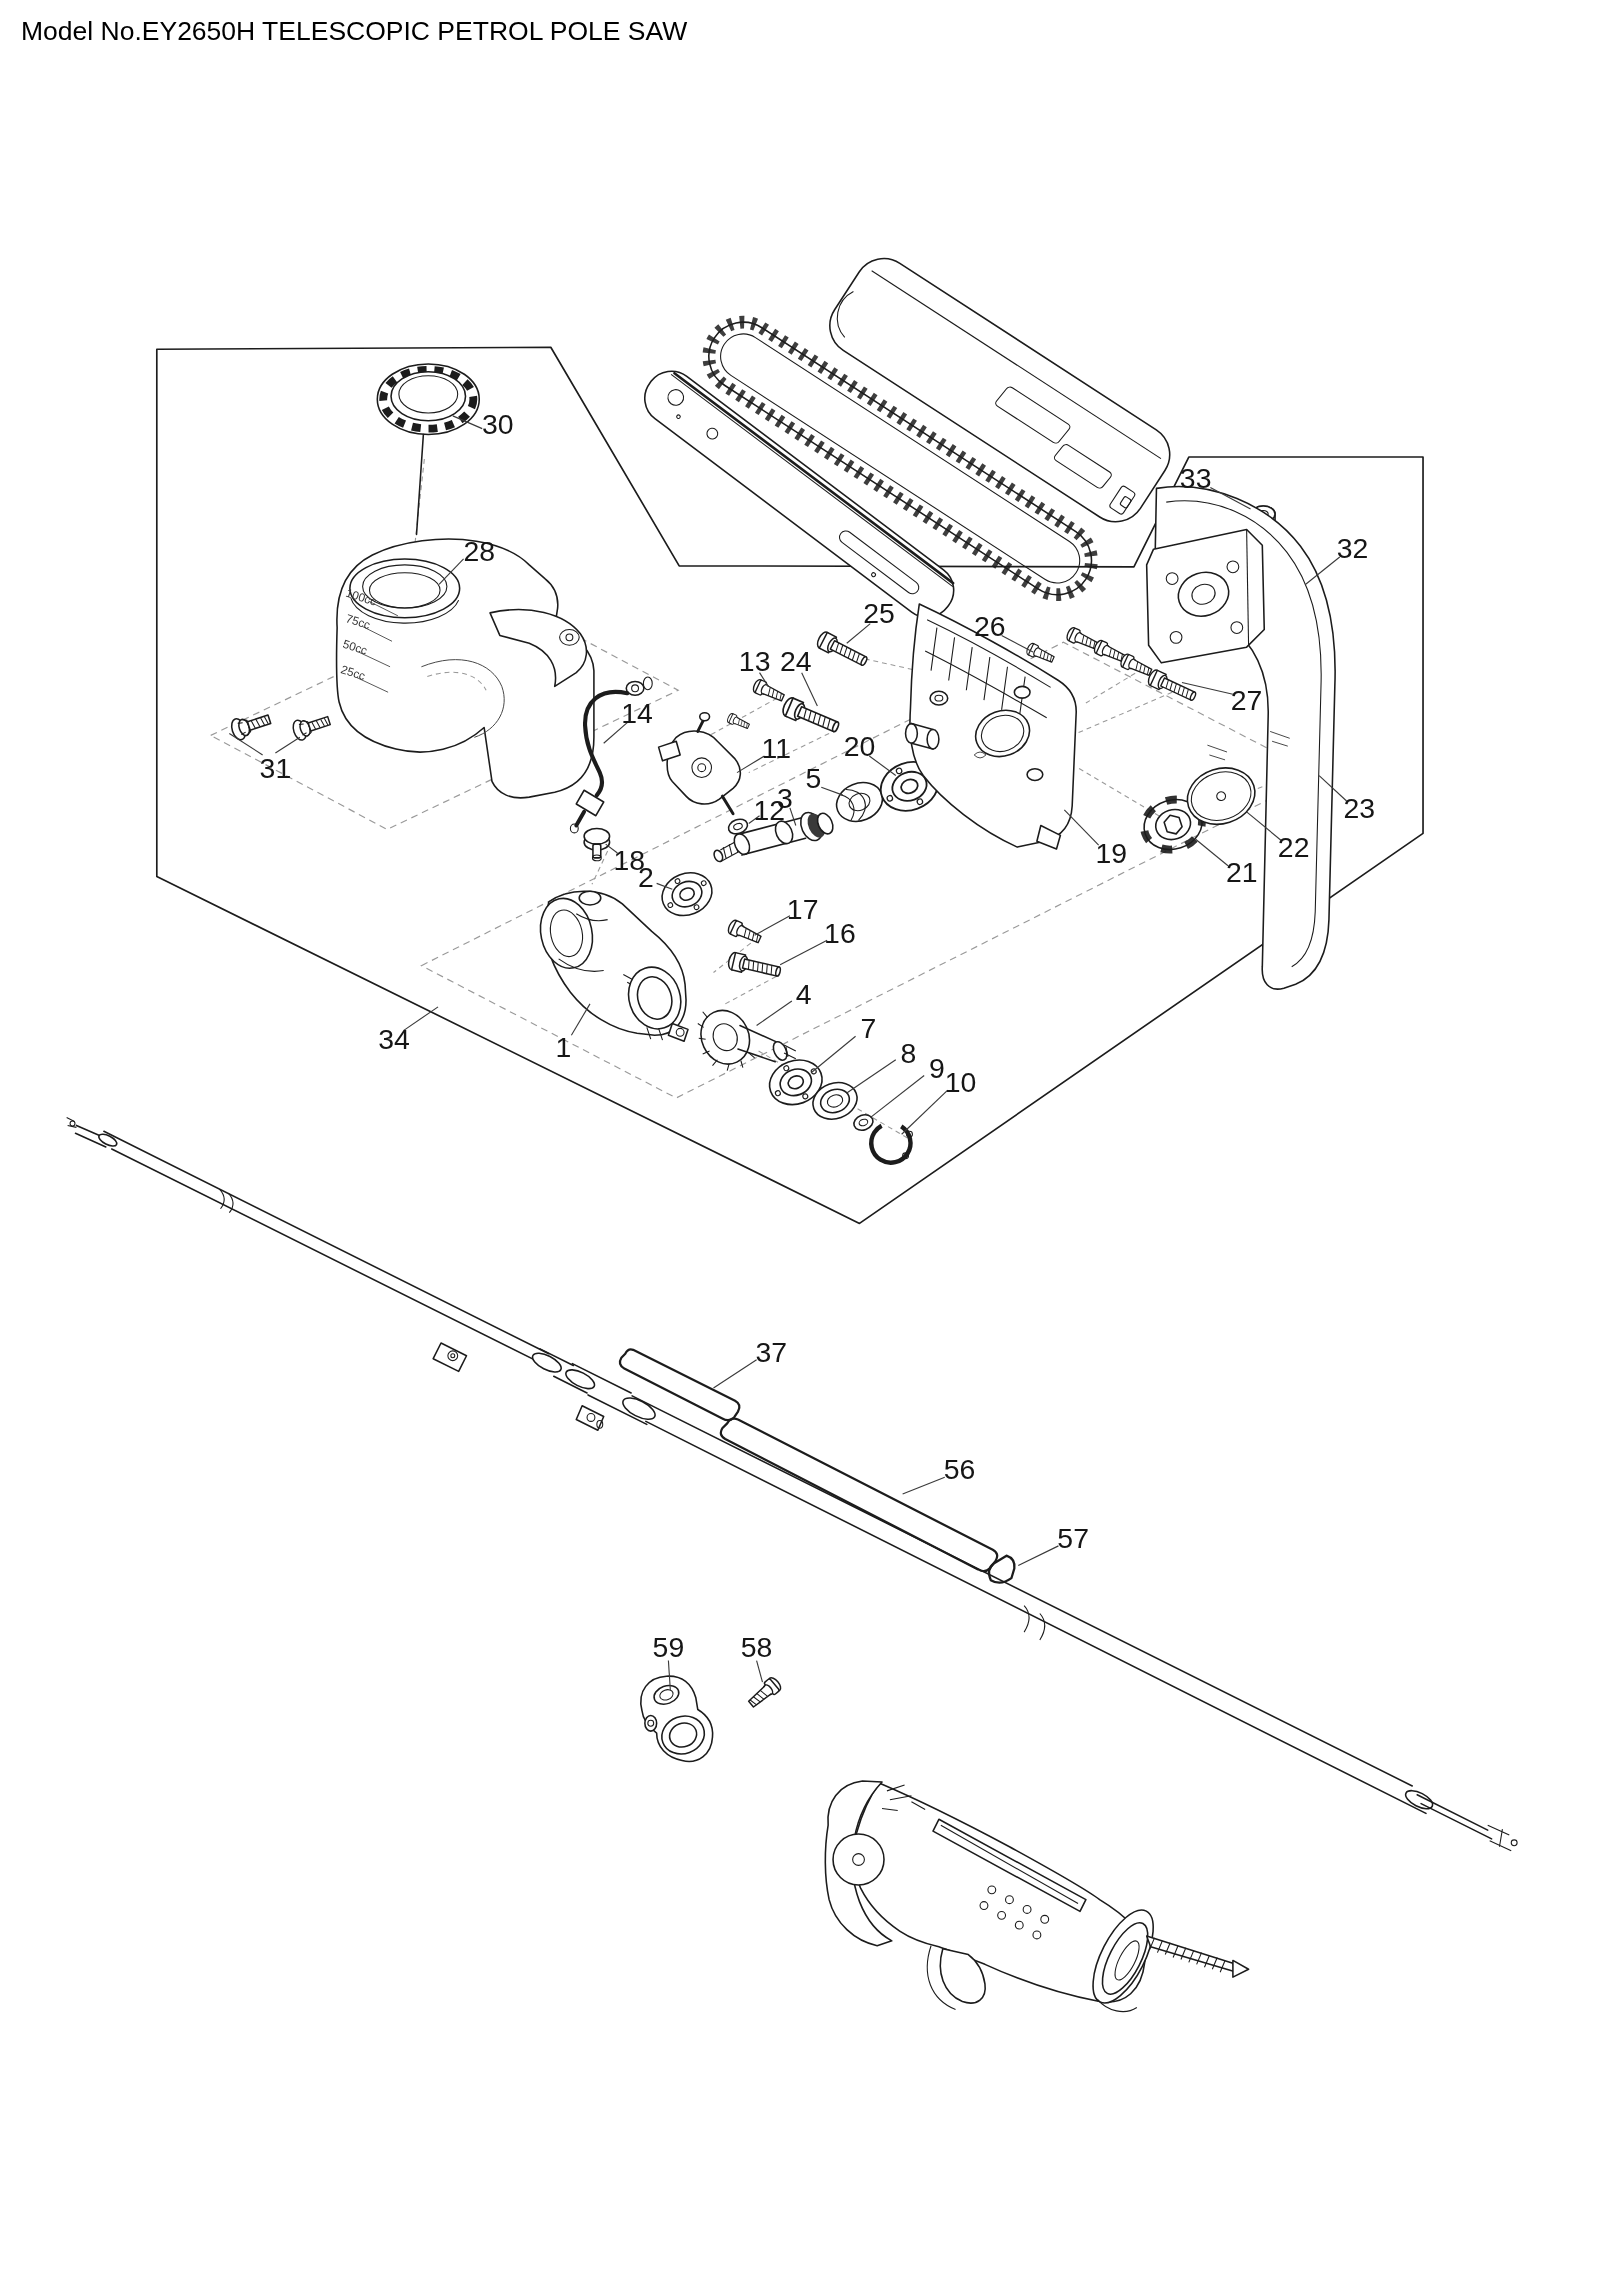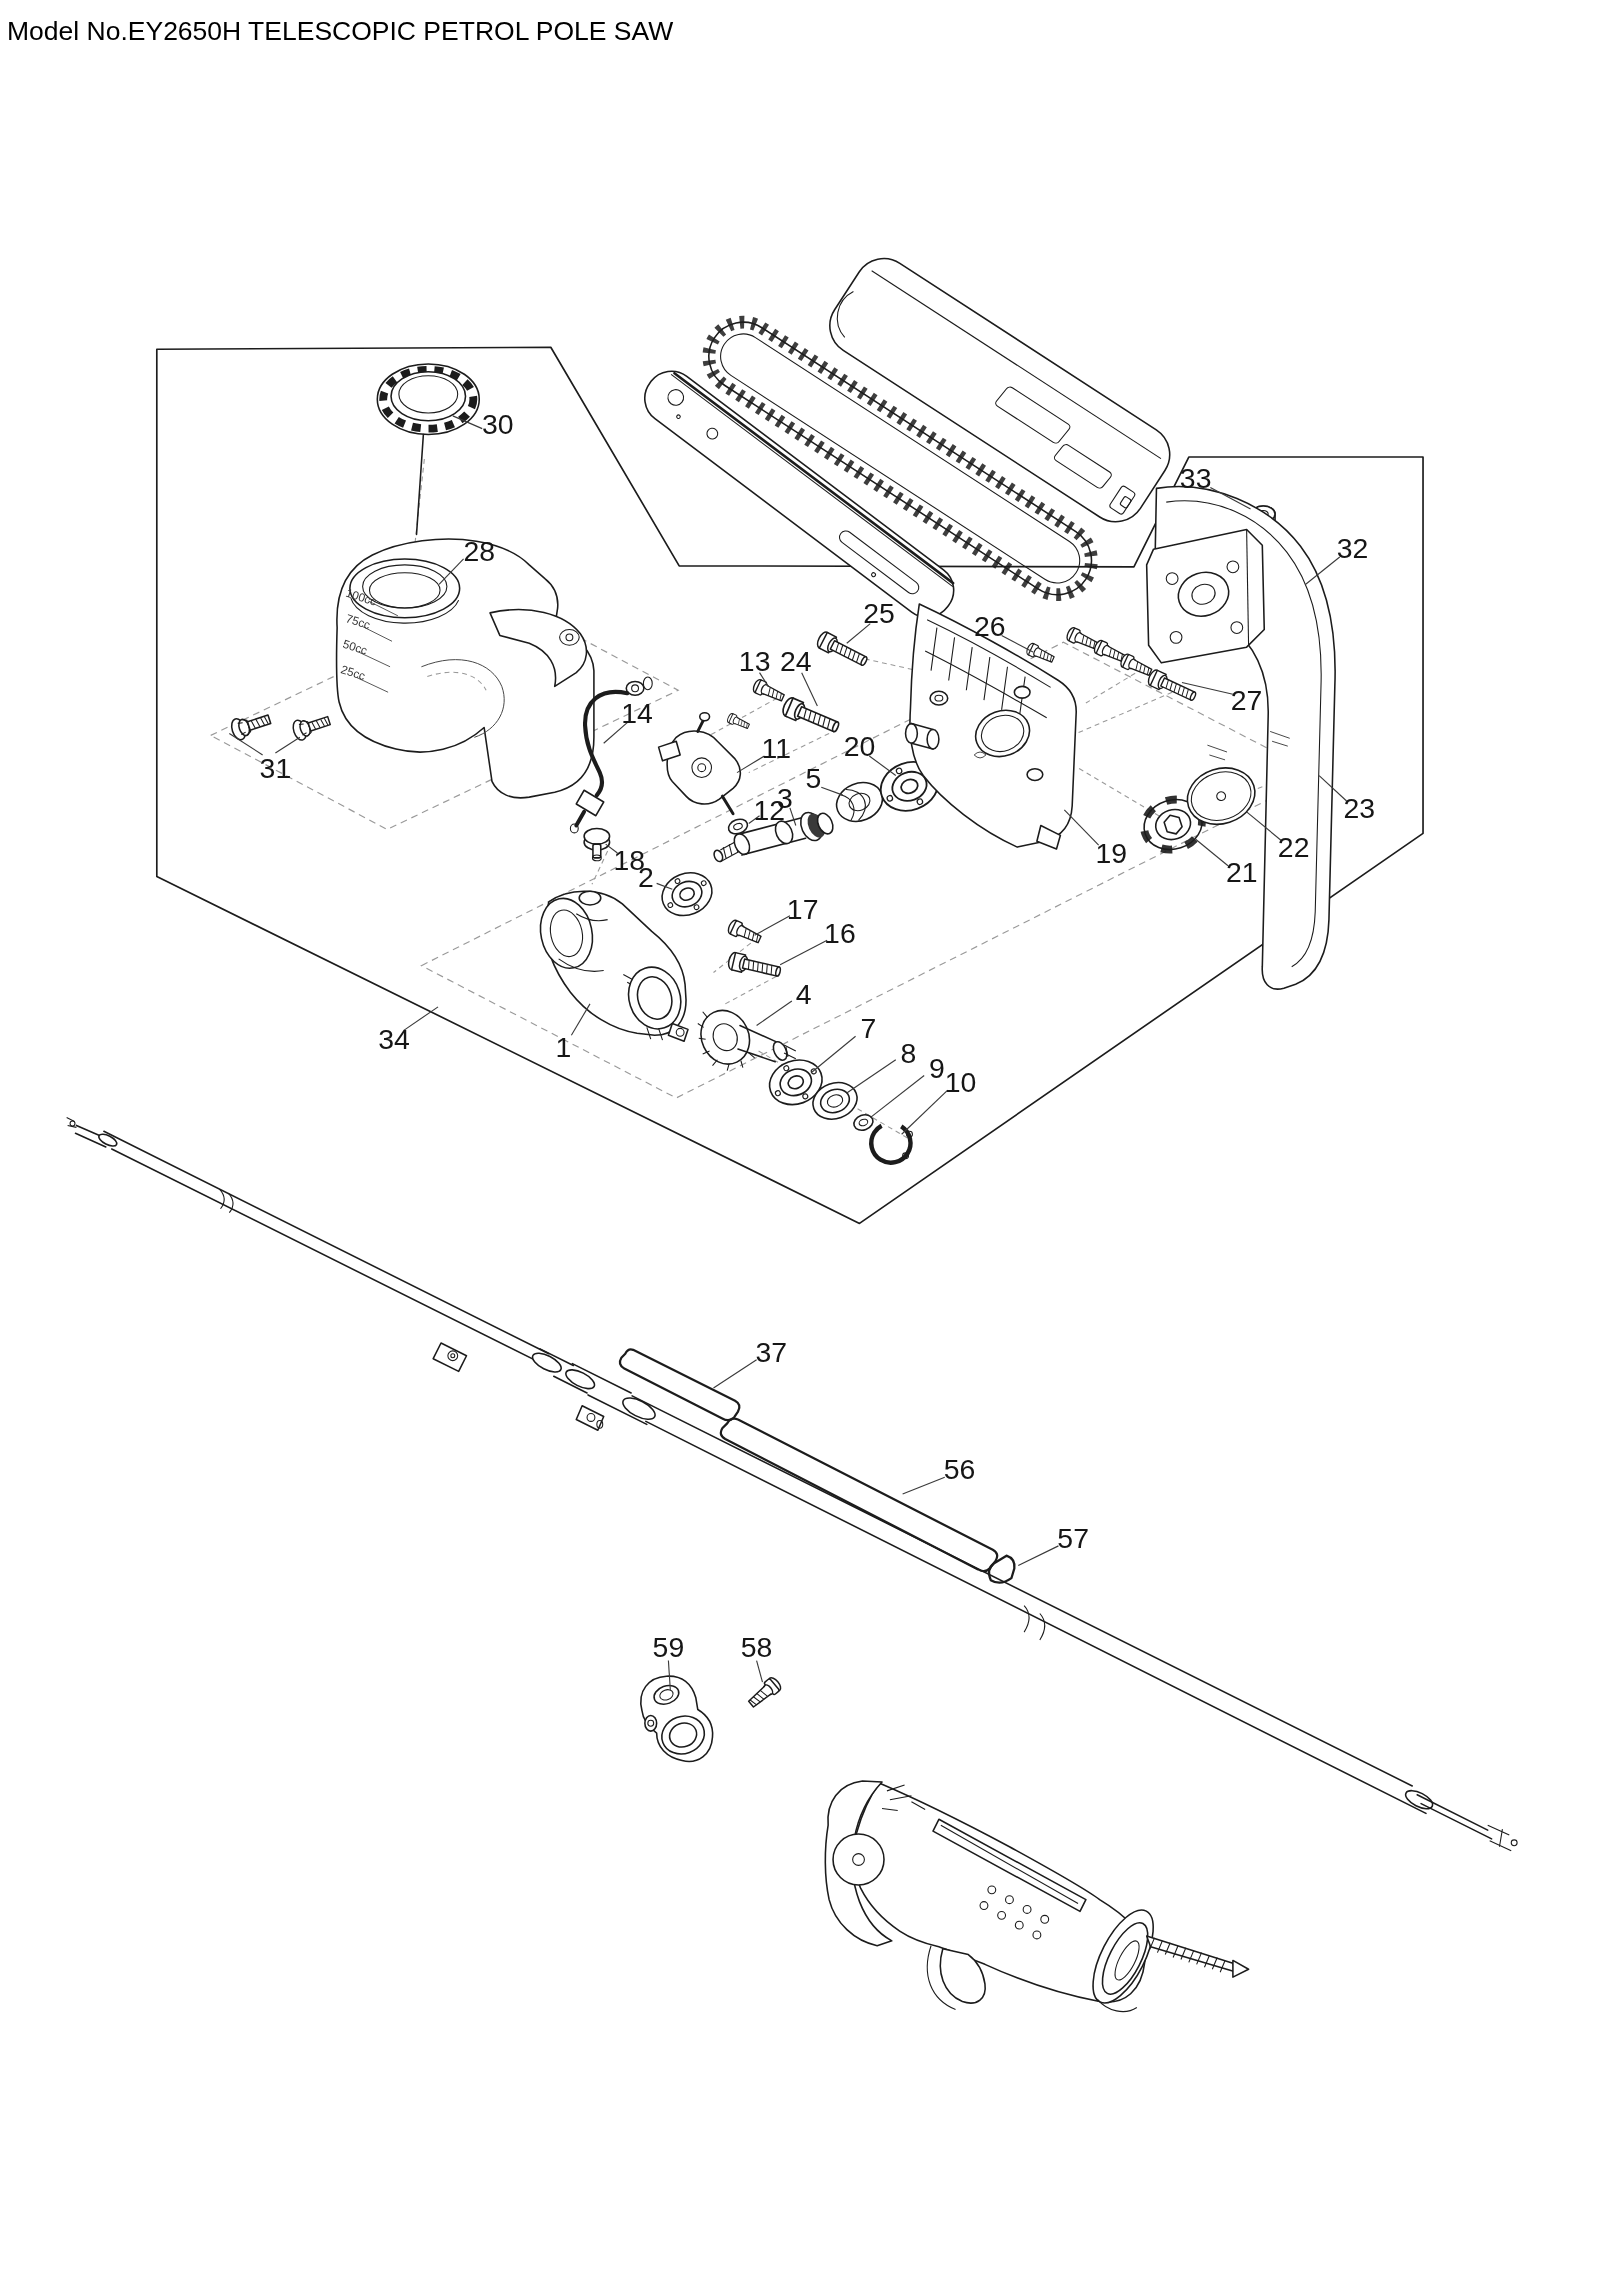--- a/index.html
+++ b/index.html
@@ -1,17 +1,17 @@
 <!DOCTYPE html>
 <html><head>
 <meta charset="utf-8">
 <style>
   html,body{margin:0;padding:0;background:#ffffff;}
   body{width:1621px;height:2293px;position:relative;font-family:"Liberation Sans",sans-serif;}
-  #page-title{position:absolute;left:7px;top:15.7px;font-size:26.5px;color:#000;letter-spacing:0px;}
+  #page-title{position:absolute;left:21px;top:15.7px;font-size:26.5px;color:#000;letter-spacing:0px;}
   svg{position:absolute;left:0;top:0;}
   svg text{font-family:"Liberation Sans",sans-serif;}
   .ln{stroke:#1c1c1c;stroke-width:1.6;fill:none;stroke-linecap:round;stroke-linejoin:round;}
   .lnf{stroke:#1c1c1c;stroke-width:1.6;fill:#ffffff;stroke-linejoin:round;}
   .lnt{stroke:#1c1c1c;stroke-width:1.1;fill:none;}
   .bold{stroke-width:2.3;}
   .dash{stroke:#9a9a9a;stroke-width:1.2;fill:none;stroke-dasharray:7 5;}
   .dashs{stroke:#9a9a9a;stroke-width:1.1;fill:none;stroke-dasharray:5 4;}
   .leader{stroke:#3a3a3a;stroke-width:1.15;}
   .plabel{font-size:29px;fill:#161616;text-anchor:middle;}

